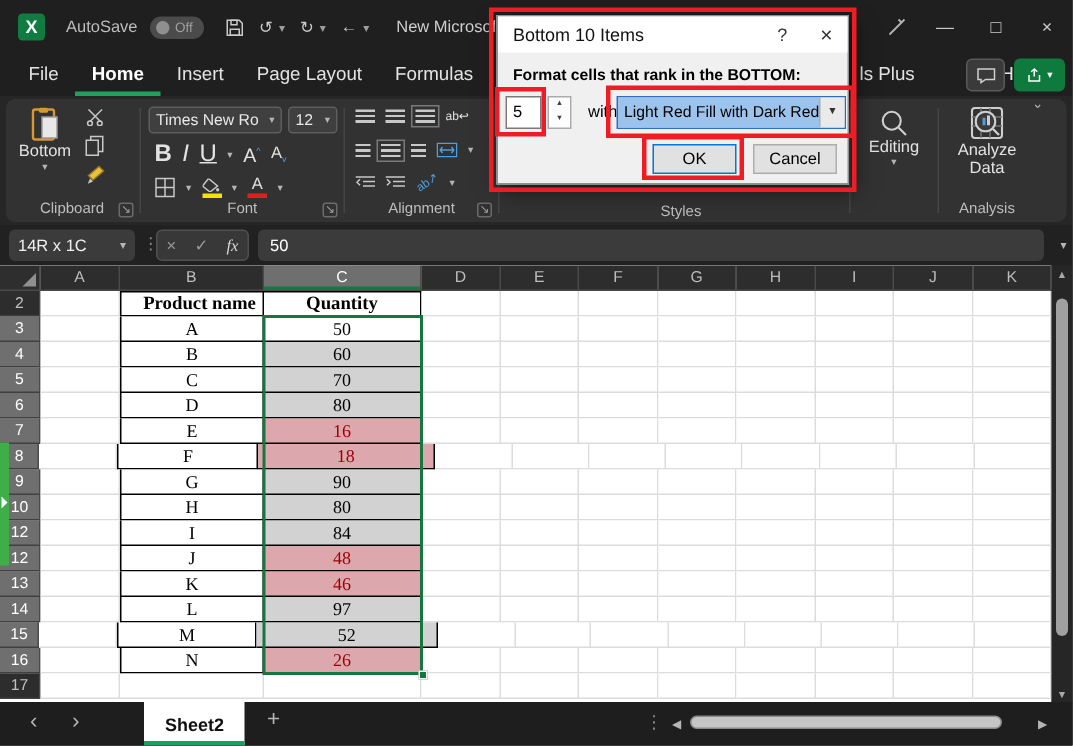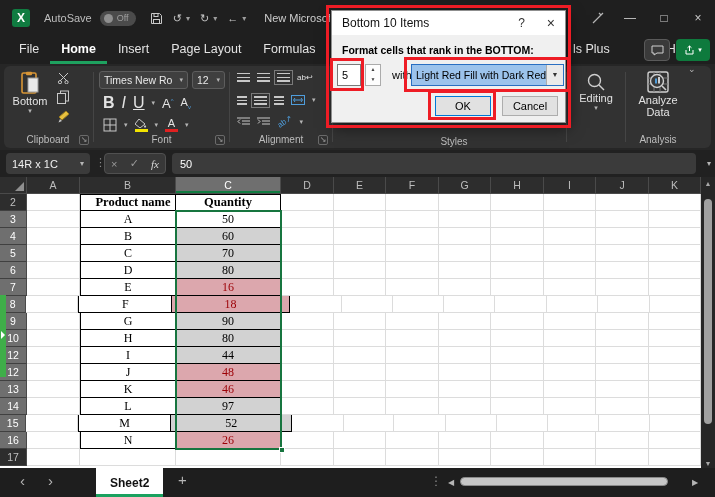--- a/index.html
+++ b/index.html
@@ -515,21 +515,21 @@
           <div class="cell" style="width: 52px;"></div>
           <div class="cell" style="width: 53px;"></div>
           <div class="cell" style="width: 52px;"></div>
           <div class="cell" style="width: 53px;"></div>
           <div class="cell" style="width: 52px;"></div>
         </div>
         <div class="g-row">
           <div class="rh sel">12</div>
           <div class="cell" style="width: 53px;"></div>
           <div class="cell tcell tb-left" style="width: 96px;">I</div>
-          <div class="cell tcell q-sel" style="width: 105px;">44</div>
+          <div class="cell tcell q-sel" style="width: 105px;">84</div>
           <div class="cell" style="width: 53px;"></div>
           <div class="cell" style="width: 52px;"></div>
           <div class="cell" style="width: 53px;"></div>
           <div class="cell" style="width: 52px;"></div>
           <div class="cell" style="width: 53px;"></div>
           <div class="cell" style="width: 52px;"></div>
           <div class="cell" style="width: 53px;"></div>
           <div class="cell" style="width: 52px;"></div>
         </div>
         <div class="g-row">

